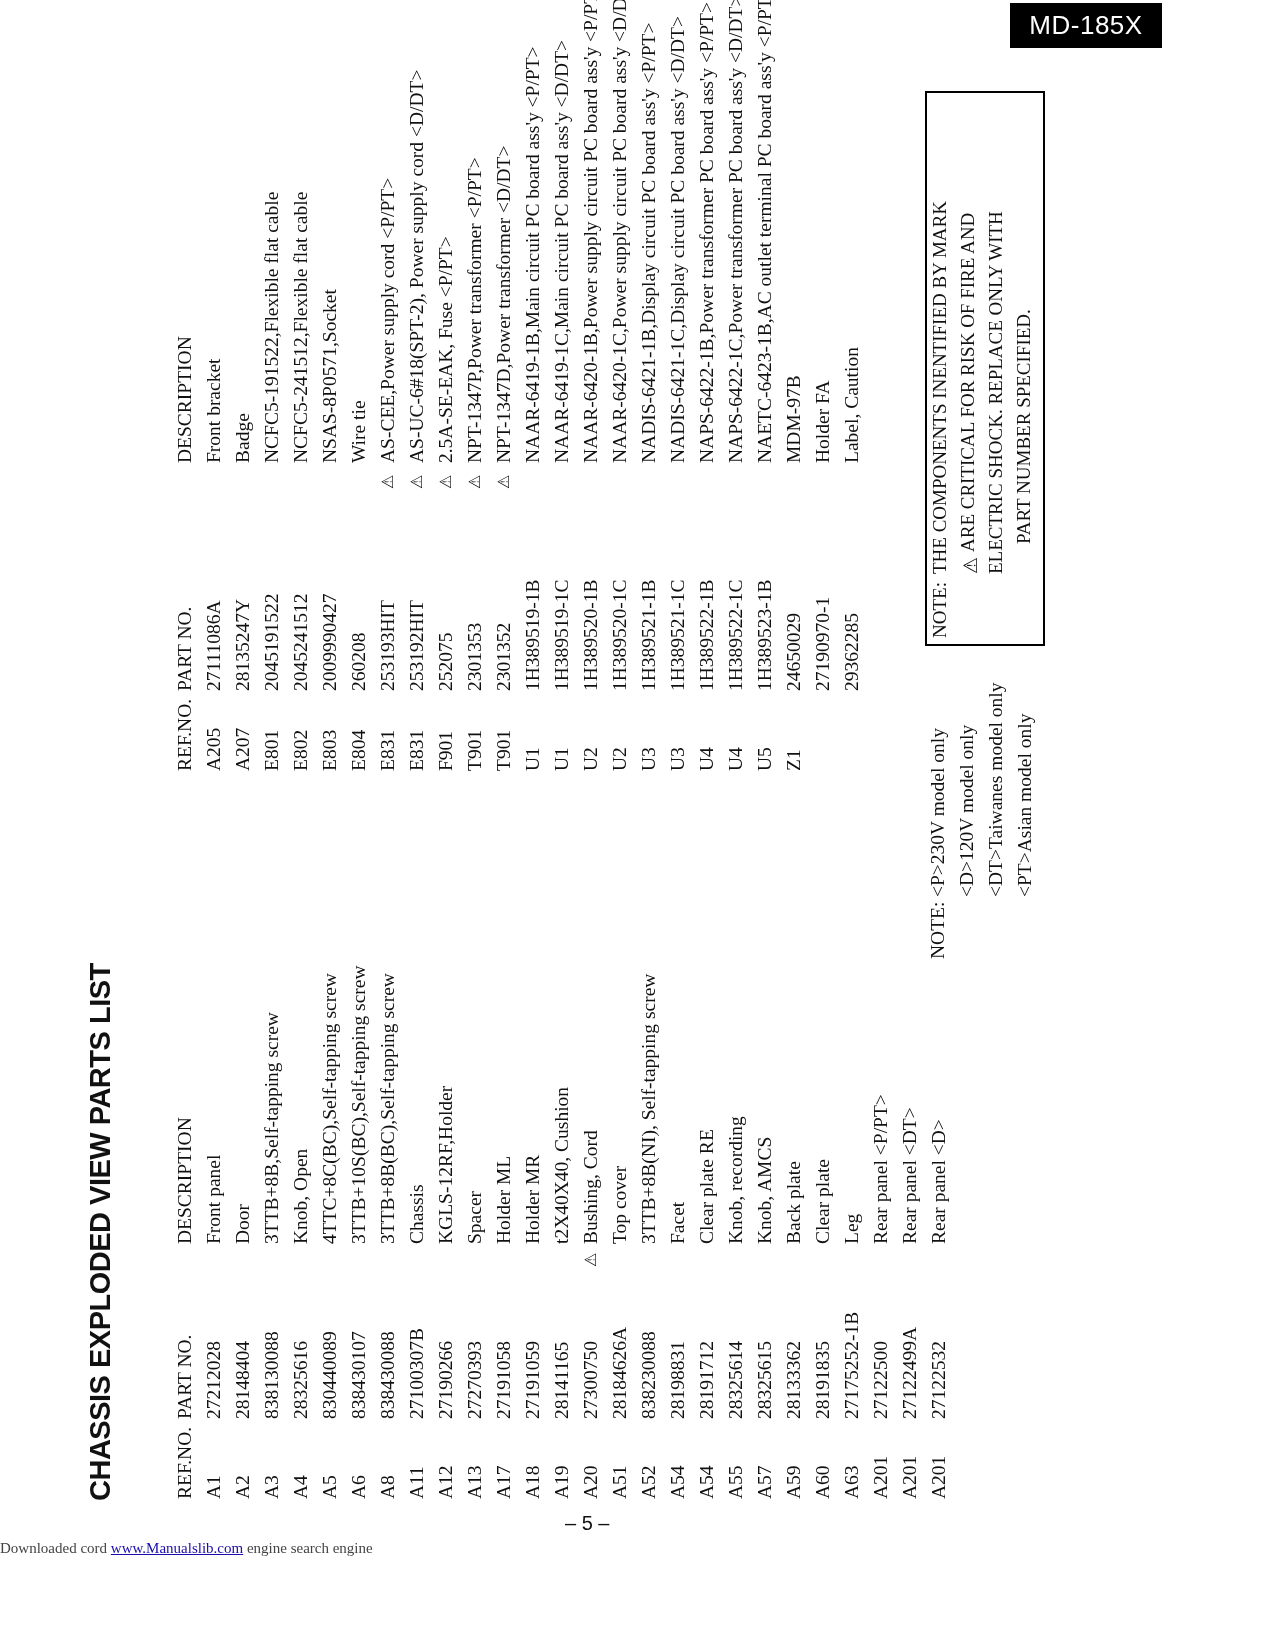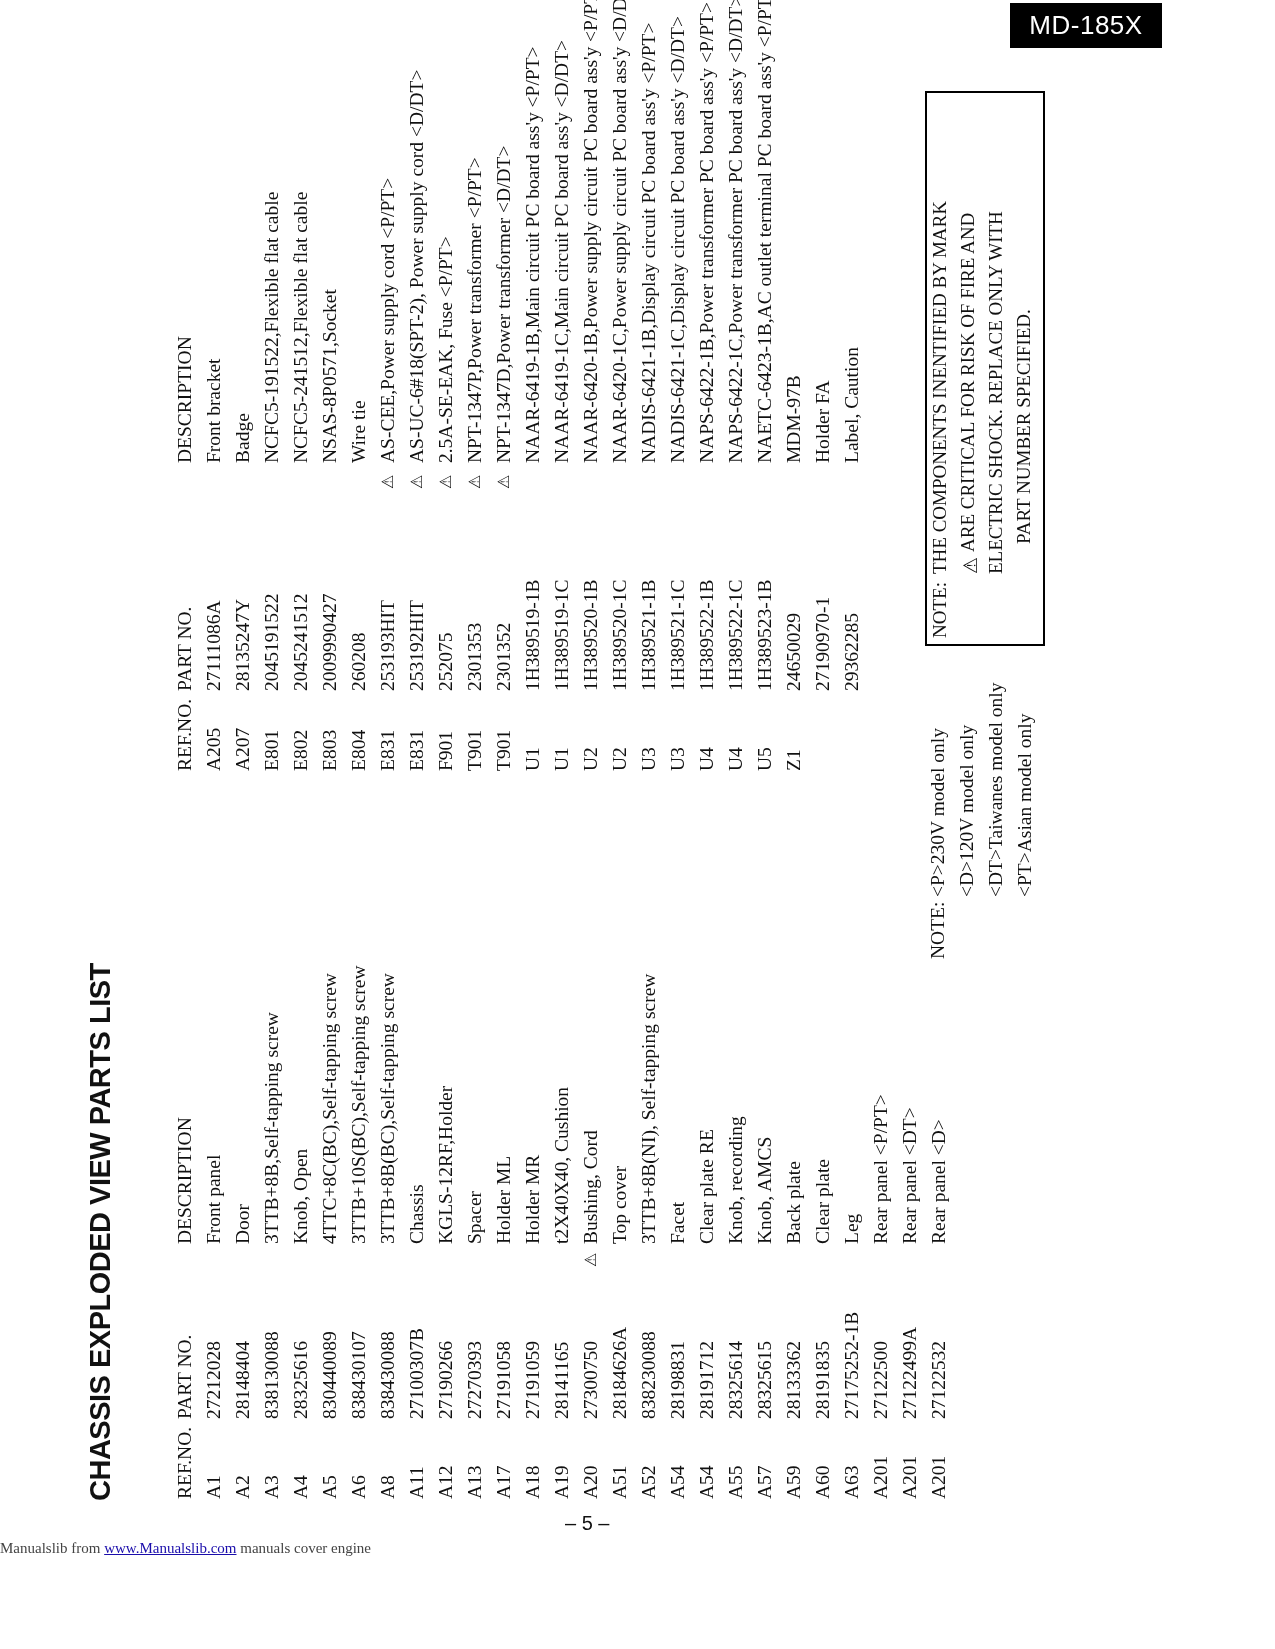--- a/index.html
+++ b/index.html
@@ -311,16 +311,16 @@
     <span class="line" style="left:70px; top:2px;">THE COMPONENTS  INENTIFIED BY MARK</span>
     <span class="line warn" style="left:70px; top:32px;">⚠</span>
     <span class="line" style="left:92px; top:30px;">ARE CRITICAL FOR RISK OF FIRE AND</span>
     <span class="line" style="left:70px; top:58px;">ELECTRIC SHOCK. REPLACE ONLY WITH</span>
     <span class="line" style="left:100px; top:86px;">PART NUMBER SPECIFIED.</span>
   </div>
 </div>
 
 <div class="page-num">– 5 –</div>
 <div class="footer">
-  <span>Manualslib from</span>
+  <span>Downloaded cord</span>
   <a>www.Manualslib.com</a>
-  <span>manuals cover engine</span>
+  <span>engine search engine</span>
 </div>
 
 </body></html>

